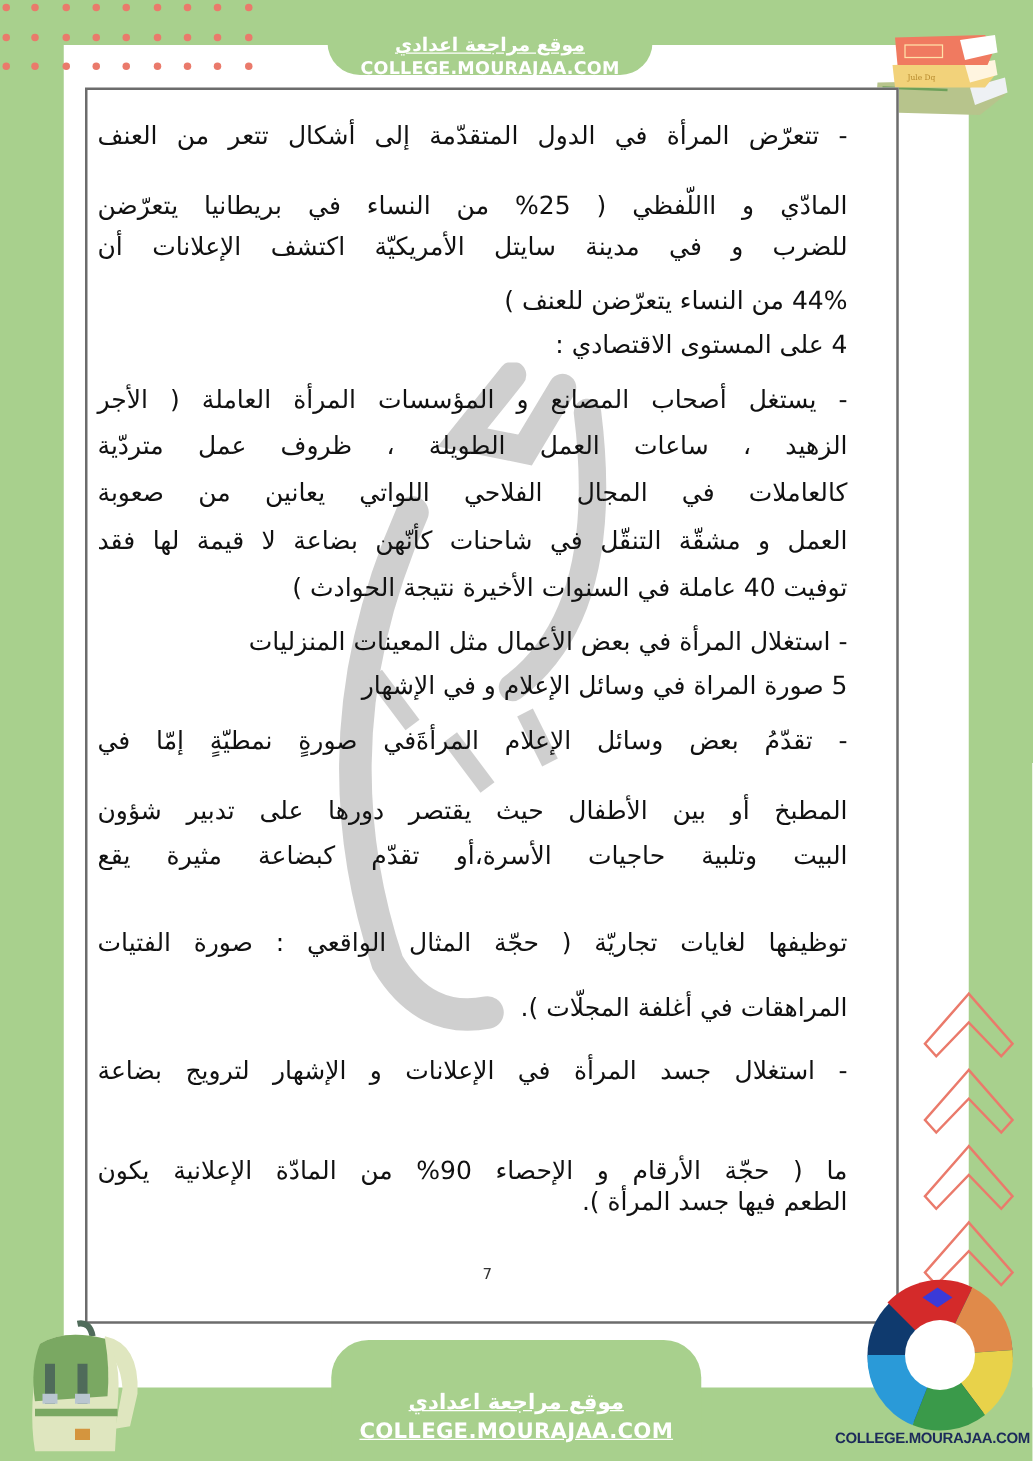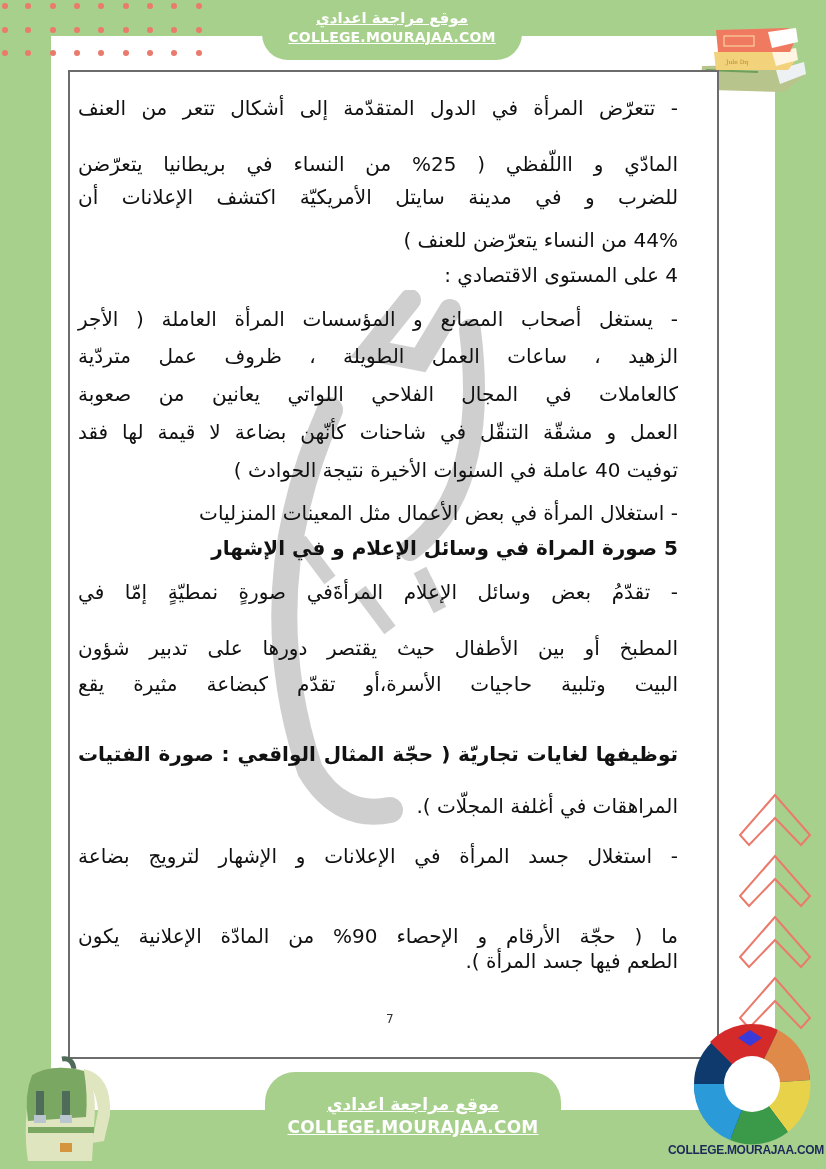--- a/index.html
+++ b/index.html
@@ -13,21 +13,21 @@
   .g-right { left: 775px; top: 0; width: 51px; height: 1169px; }
   .g-bottom { left: 0; top: 1110px; width: 826px; height: 59px; }
 
   
   .tab {
     position: absolute; background: #a8d08d; color: #fff; text-align: center;
     font-family: "DejaVu Sans", sans-serif; font-weight: bold;
   }
   .tab-top { left: 262px; top: 0; width: 260px; height: 60px; border-radius: 0 0 26px 26px; padding-top: 8px; }
   .tab-bottom { left: 265px; top: 1072px; width: 296px; height: 97px; border-radius: 30px 30px 0 0; padding-top: 20px; }
-  .tab .ar { display: block; font-size: 15px; text-decoration: underline; line-height: 20px; direction: rtl; }
+  .tab .ar { display: block; font-size: 15px; text-decoration: underline; line-height: 20px; direction: rtl; margin-top: 18px; }
   .tab .en { display: block; font-size: 14px; text-decoration: underline; line-height: 18px; letter-spacing: 0.2px; }
   .tab-bottom .ar { font-size: 17px; line-height: 24px; }
   .tab-bottom .en { font-size: 17px; line-height: 22px; }
 
   
   .dots { position: absolute; left: 0; top: 0; width: 210px; height: 56px; }
   .dot { position: absolute; width: 6px; height: 6px; border-radius: 50%; background: #ea7a6b; }
 
   
   .frame {
@@ -35,21 +35,21 @@
     border: 2px solid #6c6c6c; background: #fff;
   }
 
   .doc {
     position: absolute; left: 78px; top: 96px; width: 600px;
     direction: rtl; text-align: justify; color: #111;
     font-family: "DejaVu Sans", sans-serif; font-size: 20px;
   }
   .line { position: absolute; right: 0; width: 600px; white-space: nowrap; text-align-last: justify; }
   .line.short { text-align-last: right; }
-  .line.bold { font-weight: bold; }
+  .line.bold { font-weight: normal; }
 
   .page-num { position: absolute; left: 386px; top: 1012px; font-size: 12px; color: #333; font-family: "DejaVu Sans", sans-serif; }
 
   
   .watermark { position: absolute; left: 190px; top: 290px; width: 330px; height: 540px; opacity: 0.35; pointer-events: none; }
 
   
   .books { position: absolute; left: 692px; top: 14px; width: 120px; height: 80px; }
   .backpack { position: absolute; left: 12px; top: 1055px; width: 100px; height: 110px; }
   .chevrons { position: absolute; left: 735px; top: 790px; width: 90px; height: 250px; }
@@ -131,21 +131,21 @@
     <div class="line" style="top: 211px;">- يستغل أصحاب المصانع و المؤسسات  المرأة العاملة ( الأجر</div>
     <div class="line" style="top: 248px;">الزهيد ، ساعات العمل الطويلة ، ظروف عمل متردّية</div>
     <div class="line" style="top: 286px;">كالعاملات في المجال الفلاحي اللواتي يعانين من صعوبة</div>
     <div class="line" style="top: 324px;">العمل و مشقّة التنقّل في شاحنات كأنّهن بضاعة لا قيمة لها فقد</div>
     <div class="line short" style="top: 362px;">توفيت 40 عاملة  في السنوات الأخيرة نتيجة الحوادث )</div>
     <div class="line short" style="top: 405px;">-  استغلال المرأة في بعض الأعمال مثل المعينات المنزليات</div>
     <div class="line short bold" style="top: 440px;">5  صورة المراة في وسائل الإعلام و في الإشهار</div>
     <div class="line" style="top: 484px;">- تقدّمُ بعض وسائل الإعلام المرأةَفي صورةٍ نمطيّةٍ إمّا في</div>
     <div class="line" style="top: 540px;">المطبخ أو بين الأطفال حيث يقتصر دورها على تدبير شؤون</div>
     <div class="line" style="top: 576px;">البيت وتلبية حاجيات الأسرة،أو تقدّم كبضاعة مثيرة يقع</div>
-    <div class="line" style="top: 646px; font-weight: bold;">توظيفها لغايات تجاريّة ( حجّة المثال الواقعي : صورة الفتيات</div>
+    <div class="line" style="top: 646px;">توظيفها لغايات تجاريّة ( حجّة المثال الواقعي : صورة الفتيات</div>
     <div class="line short" style="top: 698px;">المراهقات في أغلفة المجلّات ).</div>
     <div class="line" style="top: 748px;">- استغلال جسد المرأة في الإعلانات و الإشهار لترويج بضاعة</div>
     <div class="line" style="top: 828px;">ما ( حجّة الأرقام و الإحصاء 90% من المادّة الإعلانية يكون</div>
     <div class="line short" style="top: 853px;">الطعم فيها جسد المرأة ).</div>
   </div>
 
 <div class="page-num">7</div>
 
 <svg class="chevrons" viewBox="0 0 90 250">
   <g fill="none" stroke="#ea7a6b" stroke-width="2">

